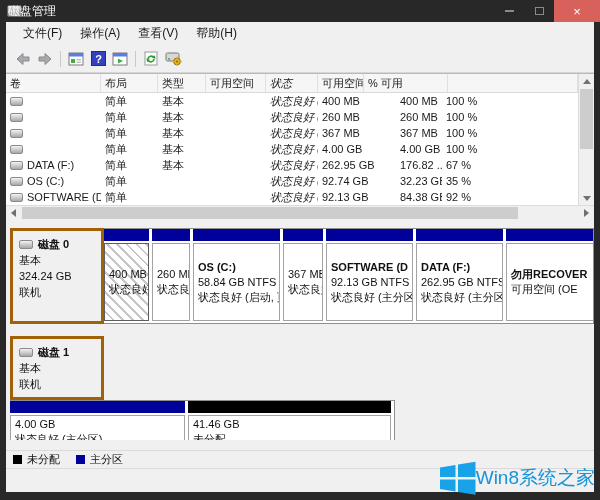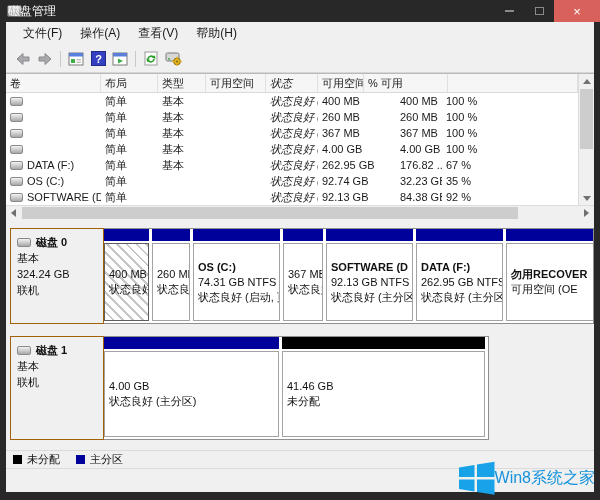--- a/index.html
+++ b/index.html
@@ -49,22 +49,22 @@
   .hs-thumb { position:absolute; top:1px; left:16px; width:calc(100% - 92px); height:12px; background:#cdcdcd; }
   .tri-up{width:0;height:0;border-left:4px solid transparent;border-right:4px solid transparent;border-bottom:5px solid #6f6f6f;}
   .tri-dn{width:0;height:0;border-left:4px solid transparent;border-right:4px solid transparent;border-top:5px solid #6f6f6f;}
   .tri-lf{width:0;height:0;border-top:4px solid transparent;border-bottom:4px solid transparent;border-right:5px solid #6f6f6f;}
   .tri-rt{width:0;height:0;border-top:4px solid transparent;border-bottom:4px solid transparent;border-left:5px solid #6f6f6f;}
 
   
   .graph { flex:1; padding:8px 0 0 4px; overflow:hidden; }
   .disk-row { display:flex; margin-bottom:12px; overflow:hidden; }
   .disk-row.d0 { height:96px; width:100%; }
-  .disk-row.d1 { height:104px; }
-  .disk-info { width:94px; flex:none; border:1px solid #a16207; background:#f0f0f0; padding:5px 6px; font-size:11px; line-height:16px; color:#111; }
+  .disk-row.d1 { height:104px;flex-direction:column; }
+  .disk-info { width:94px; flex:none; border:3px solid #a16207; background:#f0f0f0; padding:5px 6px; font-size:11px; line-height:16px; color:#111; }
   .disk-name { font-weight:bold; display:flex; align-items:center; }
   .disk-ico { display:inline-block; width:14px; height:9px; background:linear-gradient(#f2f2f2,#a8a8a8); border:1px solid #8b8b8b; border-radius:2px; margin-right:5px; flex:none; }
   .parts { flex:1; display:flex; gap:3px; background:#fff; border:1px solid #8e8e8e; border-left:none; padding:0; overflow:hidden; }
   .parts.fixedw { flex:none; width:385px; }
   .part { flex:none; display:flex; flex-direction:column; }
   .strip { height:12px; margin-bottom:2px; flex:none; }
   .strip.primary { background:#00009b; }
   .strip.unalloc { background:#000000; }
   .pbody { flex:1; border:1px solid #a3a3a3; margin-bottom:2px; background:#fff; display:flex; flex-direction:column; justify-content:center; padding:1px 4px; font-size:11px; line-height:15px; white-space:nowrap; overflow:hidden; color:#111; }
   .part.selected .pbody { border:1px solid #5e5e5e; background:repeating-linear-gradient(45deg,#ffffff 0 5px,#c6c6c6 5px 7px); }
@@ -72,21 +72,21 @@
 
   
   .legend { height:18px; display:flex; align-items:center; gap:16px; padding-left:7px; font-size:11px; color:#111; background:#f0f0f0; border-top:1px solid #dadada; }
   .leg-item { display:flex; align-items:center; }
   .leg-sq { width:9px; height:9px; margin-right:5px; flex:none; }
   .sq-black { background:#000000; } .sq-navy { background:#00009b; }
   .bottom-strip { height:24px; background:#f0f0f0; border-top:1px solid #dadada; }
 
   
   .watermark { position:absolute; right:5px; bottom:4px; display:flex; align-items:center; z-index:9; }
-  .wm-text { font-size:16px; color:#1593dc; margin-left:0; }
+  .wm-text { font-size:19px; color:#1593dc; margin-left:0; }
 </style>
 </head>
 <body>
 
 <div class="window">
 
   <div class="titlebar">
     <div class="app-icon"></div>
     <div class="title-text">磁盘管理</div>
     <div class="caption-btns">
@@ -319,21 +319,21 @@
             <div class="pbody">
                 <div class="ptitle"></div>
                 <div>260 MB</div>
                 <div>状态良好</div>
               </div>
           </div>
           <div class="part" style="width:87px">
             <div class="strip primary"></div>
             <div class="pbody">
                 <div class="ptitle">OS (C:)</div>
-                <div>74.31 GB NTFS</div>
+                <div>58.84 GB NTFS</div>
                 <div>状态良好 (启动, 页</div>
               </div>
           </div>
           <div class="part" style="width:40px">
             <div class="strip primary"></div>
             <div class="pbody">
                 <div class="ptitle"></div>
                 <div>367 MB</div>
                 <div>状态良好</div>
               </div>

